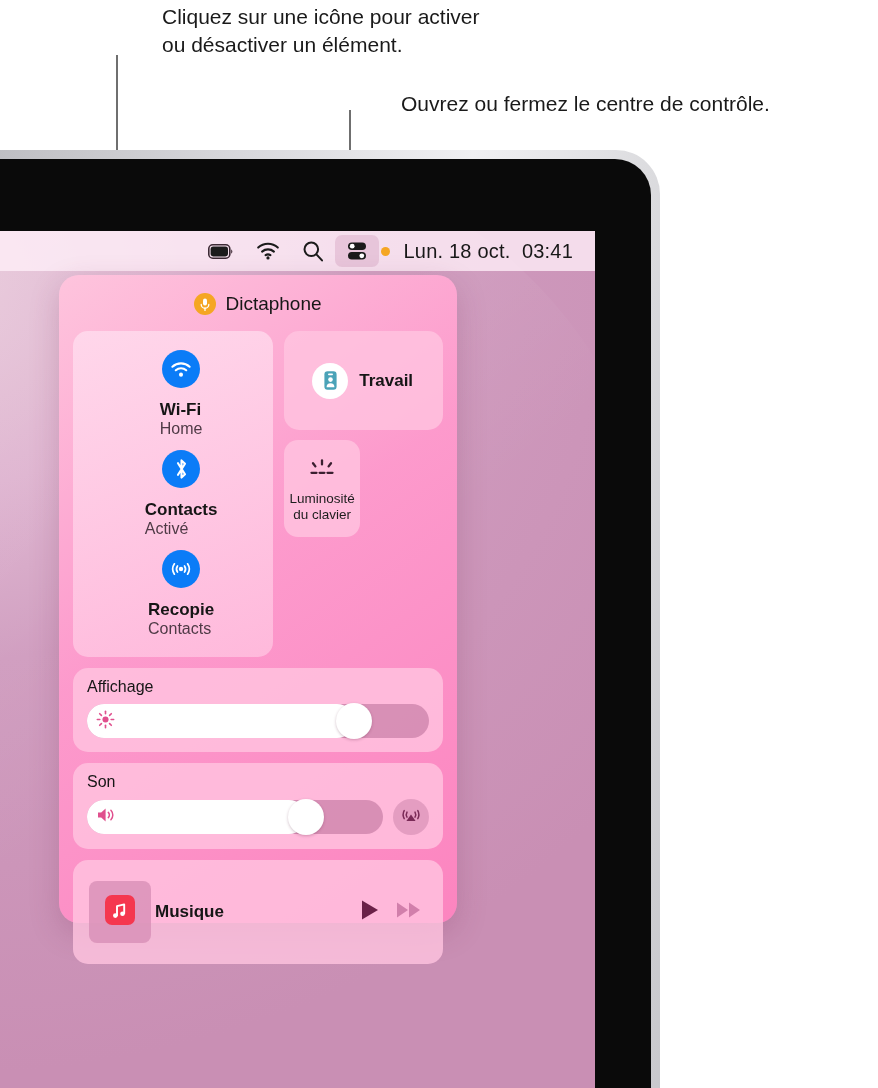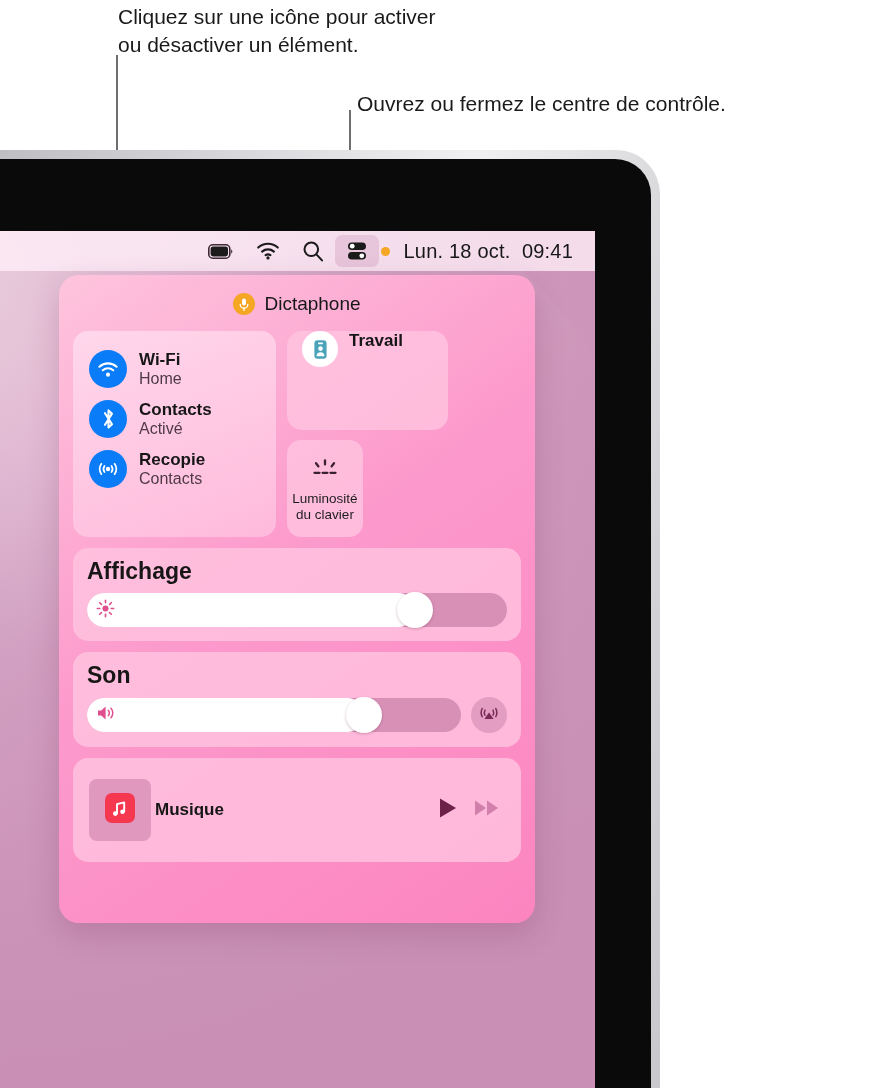--- a/index.html
+++ b/index.html
@@ -17,20 +17,21 @@
   }
 
   
   .callout {
     position: absolute;
     color: #1a1a1a;
     font-size: 21px;
     line-height: 28px;
     letter-spacing: 0px;
     white-space: pre-line;
+    margin-left: 44px;
   }
   #callout-top-left   { left: 118px; top: 3px;  width: 520px; }
   #callout-top-right  { left: 357px; top: 90px; width: 530px; }
   #callout-bottom     { left: 98px;  top: 1014px; width: 640px; }
 
   
   .leader {
     position: absolute;
     background: #6f6f6f;
   }
@@ -123,21 +124,21 @@
     letter-spacing: 0.2px;
     white-space: pre;
     padding-left: 10px;
   }
 
   
   #cc {
     position: absolute;
     left: 210px;
     top: 44px;
-    width: 476px;
+    width: 398px;
     height: 648px;
     border-radius: 20px;
     background: linear-gradient(145deg, rgba(255,196,221,0.96) 0%, rgba(255,154,205,0.95) 45%, rgba(255,132,192,0.95) 100%);
     box-shadow: 0 10px 30px rgba(120,40,80,0.22);
     box-sizing: border-box;
     padding: 12px 14px 14px 14px;
   }
 
   
   #dictaphone {
@@ -166,43 +167,44 @@
     border-radius: 15px;
     background: linear-gradient(160deg, rgba(255,217,236,0.92), rgba(255,190,222,0.88));
     padding: 13px 0 13px 0;
     box-sizing: border-box;
   }
   .toggle-row {
     display: flex;
     align-items: center;
     gap: 12px;
     padding: 6px 0 6px 16px;
+    flex-direction: column;
   }
   .toggle-row .circ {
     width: 38px; height: 38px; border-radius: 50%;
     background: #0b7cf7;
     display: flex; align-items: center; justify-content: center;
     flex: 0 0 auto;
   }
   .toggle-row .txt .t1 {
     font-size: 17px; font-weight: bold; color: #161616; line-height: 20px;
   }
   .toggle-row .txt .t2 {
     font-size: 16px; color: #4f3a46; line-height: 18px;
   }
 
   #cc-right-col { display: flex; flex-direction: column; gap: 10px; width: 161px; }
   #focus-tile {
     height: 99px;
     border-radius: 15px;
     background: rgba(255,196,224,0.80);
     display: flex;
-    align-items: flex-start;
+    align-items: center;
     gap: 11px;
-    padding-left: 15px;
+    padding-left: 28px;
     box-sizing: border-box;
   }
   #focus-tile .circ {
     width: 36px; height: 36px; border-radius: 50%;
     background: #ffffff;
     display: flex; align-items: center; justify-content: center;
   }
   #focus-tile .label { font-size: 17px; font-weight: bold; color: #161616; }
 
   #mini-tiles { display: flex; gap: 9px; }
@@ -229,22 +231,22 @@
 
   
   .slider-card {
     margin-top: 11px;
     border-radius: 15px;
     background: rgba(255,196,224,0.80);
     padding: 10px 14px 14px 14px;
     box-sizing: border-box;
   }
   .slider-card .title {
-    font-size: 23px;
-    font-weight: bold;
+    font-size: 16px;
+    font-weight: normal;
     color: #161616;
     margin-bottom: 8px;
   }
   .slider-row { display: flex; align-items: center; gap: 10px; }
   .slider {
     position: relative;
     height: 34px;
     border-radius: 17px;
     background: rgba(184,110,152,0.55);
     flex: 1 1 auto;
@@ -353,21 +355,21 @@
           <svg width="22" height="22" viewBox="0 0 22 22">
             <rect x="2" y="2.4" width="18" height="7.6" rx="3.8" fill="#1b1b1b"></rect>
             <circle cx="6.2" cy="6.2" r="2.4" fill="#ffffff"></circle>
             <rect x="2" y="12" width="18" height="7.6" rx="3.8" fill="#1b1b1b"></rect>
             <circle cx="15.8" cy="15.8" r="2.4" fill="#ffffff"></circle>
           </svg>
         </div>
 
         <div id="mb-dot"></div>
 
-        <div id="mb-clock">Lun. 18 oct.  09:41</div>
+        <div id="mb-clock">Lun. 18 oct.  03:41</div>
       </div>
 
       <div id="cc">
 
         <div id="dictaphone">
           <span class="dot-ic">
             <svg width="12" height="15" viewBox="0 0 12 15">
               <rect x="4" y="1.4" width="4" height="7.2" rx="2" fill="#ffffff"></rect>
               <path d="M2.2 7.4 a3.8 3.8 0 0 0 7.6 0" fill="none" stroke="#ffffff" stroke-width="1.3" stroke-linecap="round"></path>
               <line x1="6" y1="11.2" x2="6" y2="13.4" stroke="#ffffff" stroke-width="1.3" stroke-linecap="round"></line>

